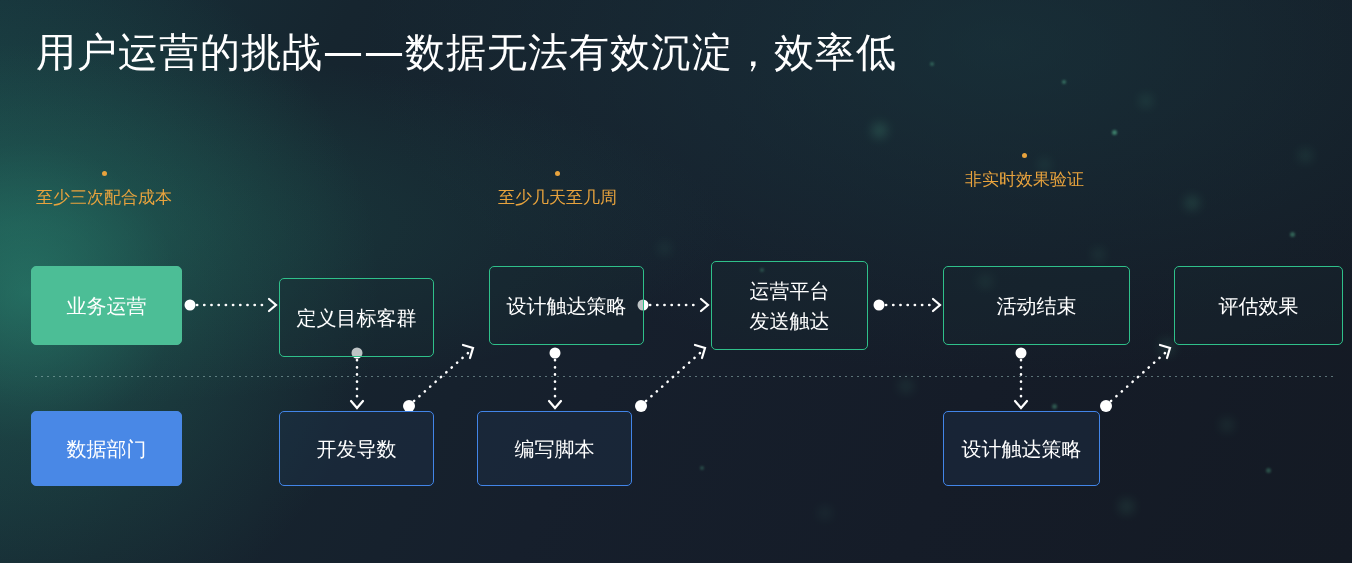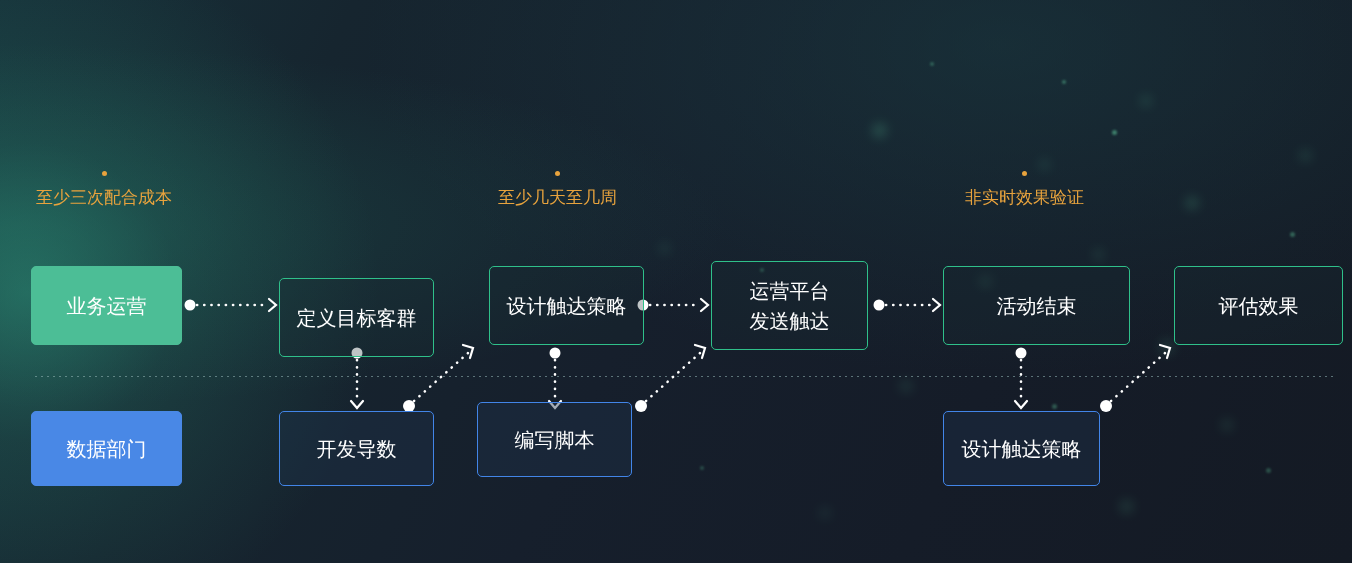--- a/index.html
+++ b/index.html
@@ -154,30 +154,31 @@
     <i class="b2" style="left:660px;  top:244px; width:9px;  height:9px;  opacity:.18"></i>
     <i class="b3" style="left:1266px; top:468px; width:5px;  height:5px;  opacity:.30"></i>
     <i class="b2" style="left:1120px; top:500px; width:13px; height:13px; opacity:.18"></i>
     <i class="b2" style="left:820px;  top:508px; width:10px; height:10px; opacity:.14"></i>
     <i class="b3" style="left:700px;  top:466px; width:4px;  height:4px;  opacity:.28"></i>
     <i class="b2" style="left:1300px; top:150px; width:11px; height:11px; opacity:.18"></i>
     <i class="b3" style="left:930px;  top:62px;  width:4px;  height:4px;  opacity:.35"></i>
     <i class="b2" style="left:1040px; top:160px; width:9px;  height:9px;  opacity:.20"></i>
   </div>
 
+  <div class="title">用户运营的挑战——数据无法有效沉淀，效率低</div>
 
   <div class="note" style="left:36px; top:171px;">
     <span class="dot"></span>
     <span>至少三次配合成本</span>
   </div>
   <div class="note" style="left:498px; top:171px;">
     <span class="dot"></span>
     <span>至少几天至几周</span>
   </div>
-  <div class="note" style="left:965px; top:171px;">
+  <div class="note" style="left:965px; top:153px;">
     <span class="dot"></span>
     <span>非实时效果验证</span>
   </div>
 
   <div class="divider" style="left:35px; top:376px; width:1300px;"></div>
 
   <svg class="conn" style="left:0; top:0;" width="1352" height="563">
 
     <g>
       <circle class="startdot" cx="190" cy="305" r="5.5"></circle>
@@ -244,17 +245,17 @@
 发送触达</div>
 
   <div class="node green-out" style="left:943px; top:266px; width:187px; height:79px;">活动结束</div>
 
   <div class="node green-out" style="left:1174px; top:266px; width:169px; height:79px;">评估效果</div>
 
   <div class="node blue-fill" style="left:31px; top:411px; width:151px; height:75px;">数据部门</div>
 
   <div class="node blue-out" style="left:279px; top:411px; width:155px; height:75px;">开发导数</div>
 
-  <div class="node blue-out" style="left:477px; top:402px; width:155px; height:75px;">编写脚本</div>
+  <div class="node blue-out" style="left:477px; top:411px; width:155px; height:75px;">编写脚本</div>
 
   <div class="node blue-out" style="left:943px; top:411px; width:157px; height:75px;">设计触达策略</div>
 
 </div>
 
 </body></html>

